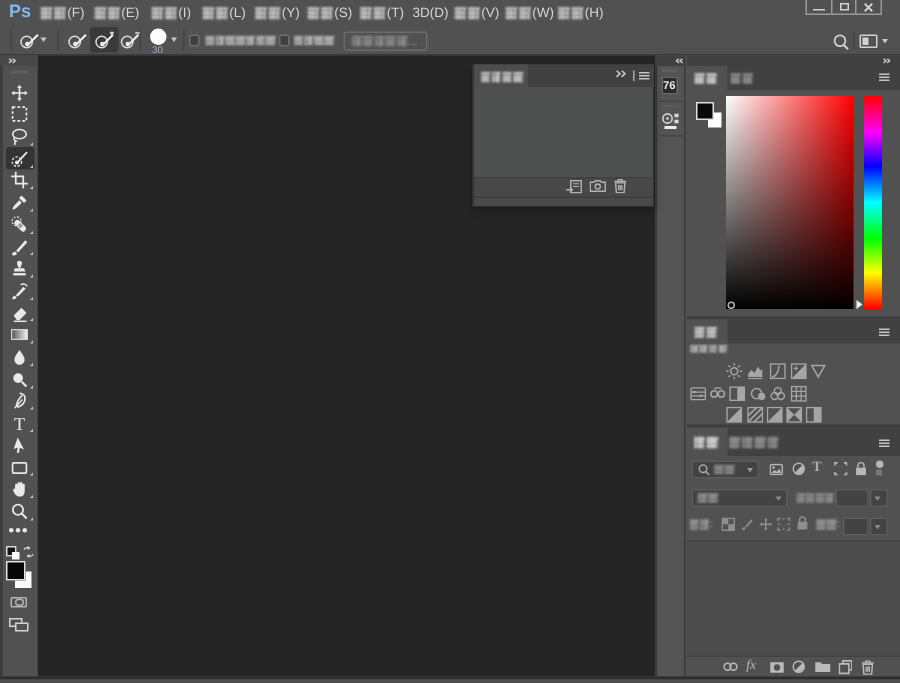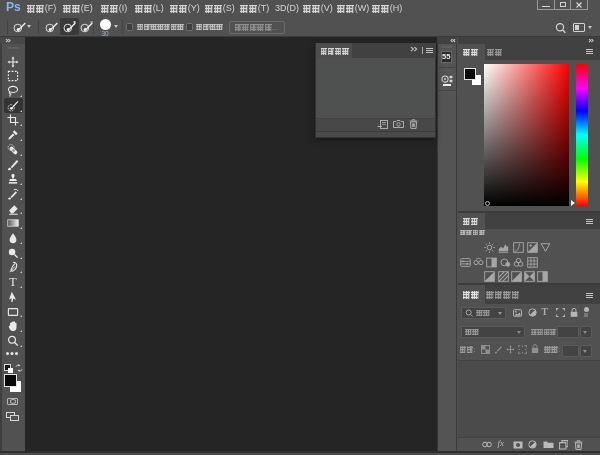--- a/index.html
+++ b/index.html
@@ -216,21 +216,21 @@
 <div class="ab" style="left:9.5px;top:399px;width:6px;height:4.5px;border:1px solid #b5b5b5;border-radius:50%"></div>
 <div class="ab" style="left:6px;top:411.5px;width:8.5px;height:6.5px;border:1.1px solid #d5d5d5"></div>
 <div class="ab" style="left:9.5px;top:414.5px;width:9.5px;height:6.5px;border:1.1px solid #d5d5d5;background:#515151"></div>
 <div class="ab" style="left:436.5px;top:37px;width:20px;height:414px;background:#545454;border-left:1px solid #383838;border-right:1px solid #3a3a3a"></div>
 <div class="ab" style="left:436.5px;top:37px;width:20px;height:6.5px;background:#414141"></div>
 <svg class="ab" style="left:449.5px;top:39px" width="6" height="4" viewBox="0 0 6 4">
     <path d="M2.6500000000000004 0 L1 1.5 L2.6500000000000004 3" fill="none" stroke="#c4c4c4" stroke-width="1.1"></path>
     <path d="M2.6500000000000004 0 L1 1.5 L2.6500000000000004 3" transform="translate(2.4000000000000004 0)" fill="none" stroke="#c4c4c4" stroke-width="1.1"></path>
   </svg>
 <div class="ab" style="left:441px;top:46px;width:11px;height:1.5px;background:#5e5e5e"></div>
-<div class="ab" style="left:440.5px;top:50.5px;width:11.5px;height:12.5px;background:#2b2b2b;border:1px solid #6a6a6a;color:#e8e8e8;font-size:7.5px;line-height:10.5px;text-align:center;font-weight:bold">55</div>
+<div class="ab" style="left:440.5px;top:50.5px;width:11.5px;height:12.5px;background:#2b2b2b;border:1px solid #6a6a6a;color:#e8e8e8;font-size:7.5px;line-height:10.5px;text-align:center;font-weight:bold">76</div>
 <div class="ab" style="left:436.5px;top:66.5px;width:20px;height:1px;background:#454545"></div>
 <div class="ab" style="left:441px;top:69.5px;width:11px;height:1.5px;background:#5e5e5e"></div>
 <svg class="ab" style="left:441px;top:75px" width="12" height="8" viewBox="0 0 12 8">
  <circle cx="4" cy="4" r="3.1" fill="none" stroke="#d6d6d6" stroke-width="1.05"></circle>
     <circle cx="4" cy="4" r="0.9" fill="#d6d6d6"></circle>
  <rect x="8.6" y="0.8" width="2.8" height="2.4" fill="#d6d6d6"></rect>
     <rect x="8.6" y="4.8" width="2.8" height="2.4" fill="#d6d6d6"></rect>
   </svg>
 <div class="ab" style="left:442.5px;top:83.5px;width:8.5px;height:2.5px;background:#ededed"></div>
 <div class="ab" style="left:436.5px;top:89.5px;width:20px;height:1px;background:#454545"></div>

